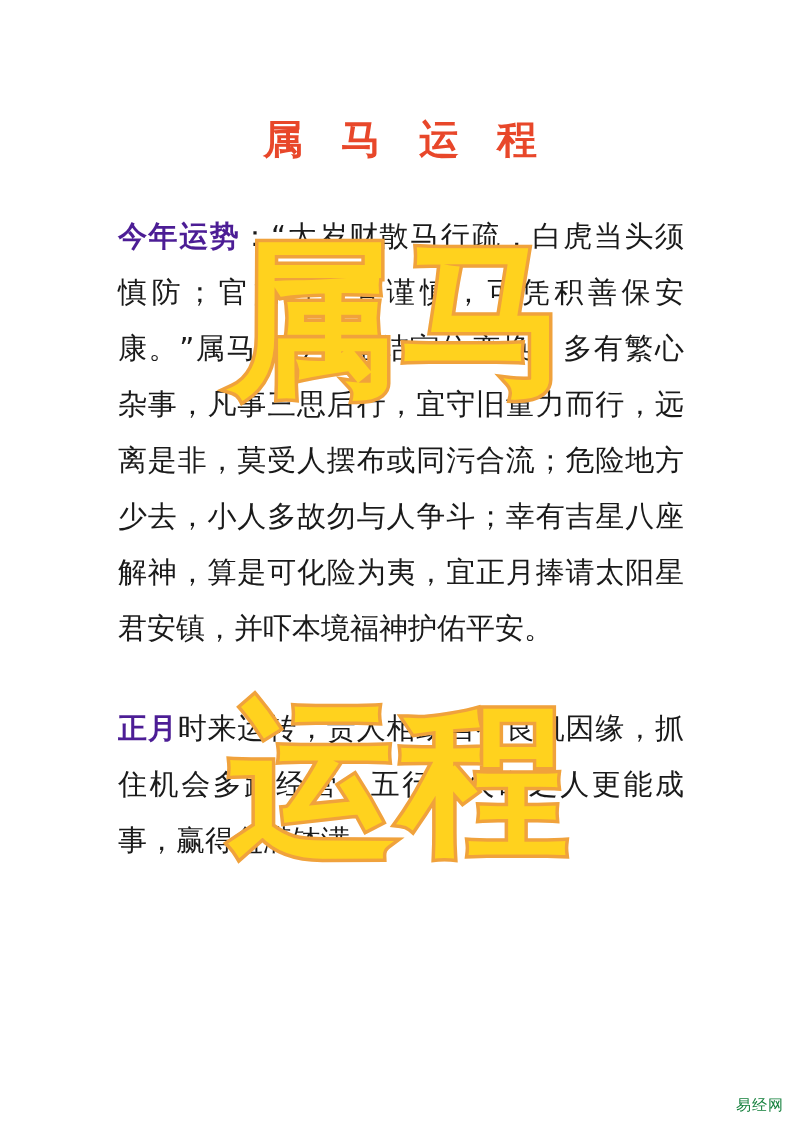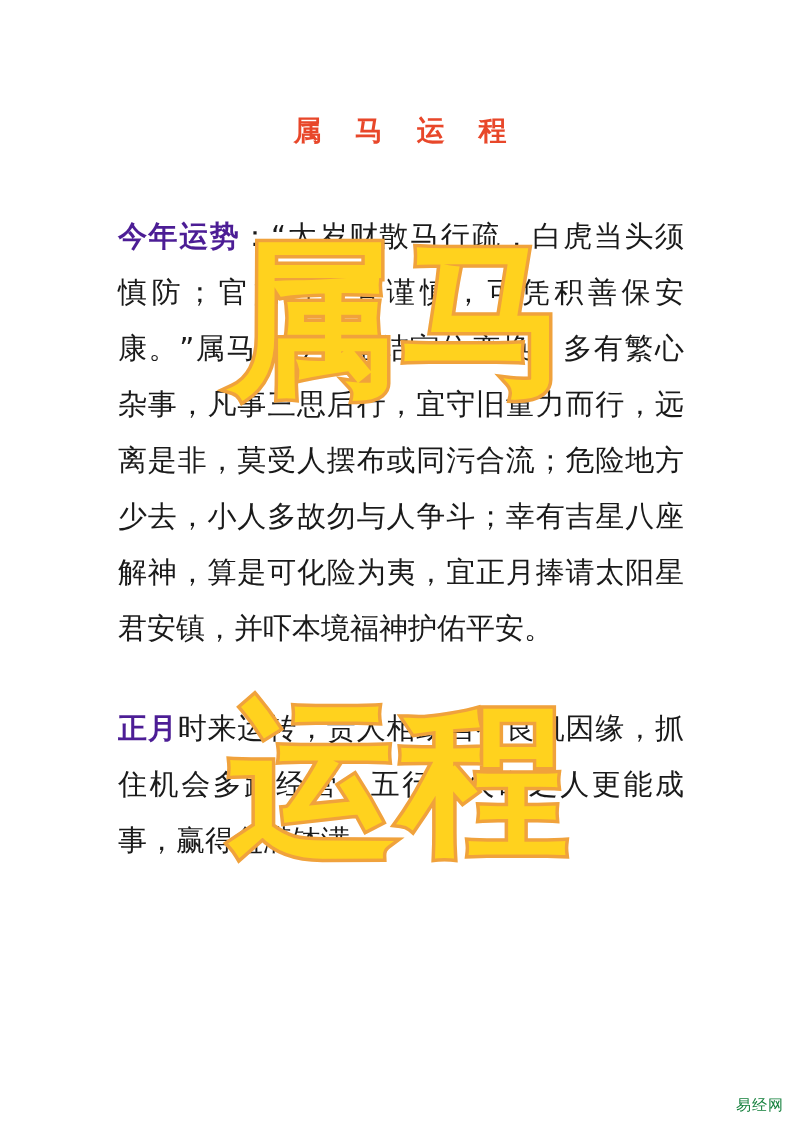--- a/index.html
+++ b/index.html
@@ -21,21 +21,21 @@
     background: #ffffff;
   }
 
   
   .doc-title {
     position: absolute;
     top: 112px;
     left: 0;
     width: 800px;
     text-align: center;
-    font-size: 28px;
+    font-size: 40px;
     font-weight: bold;
     color: #e8472a;
     letter-spacing: 12px;
     text-indent: 12px;
     font-family: "DejaVu Sans", "Liberation Sans", sans-serif;
   }
 
   
   .body-text {
     position: absolute;

